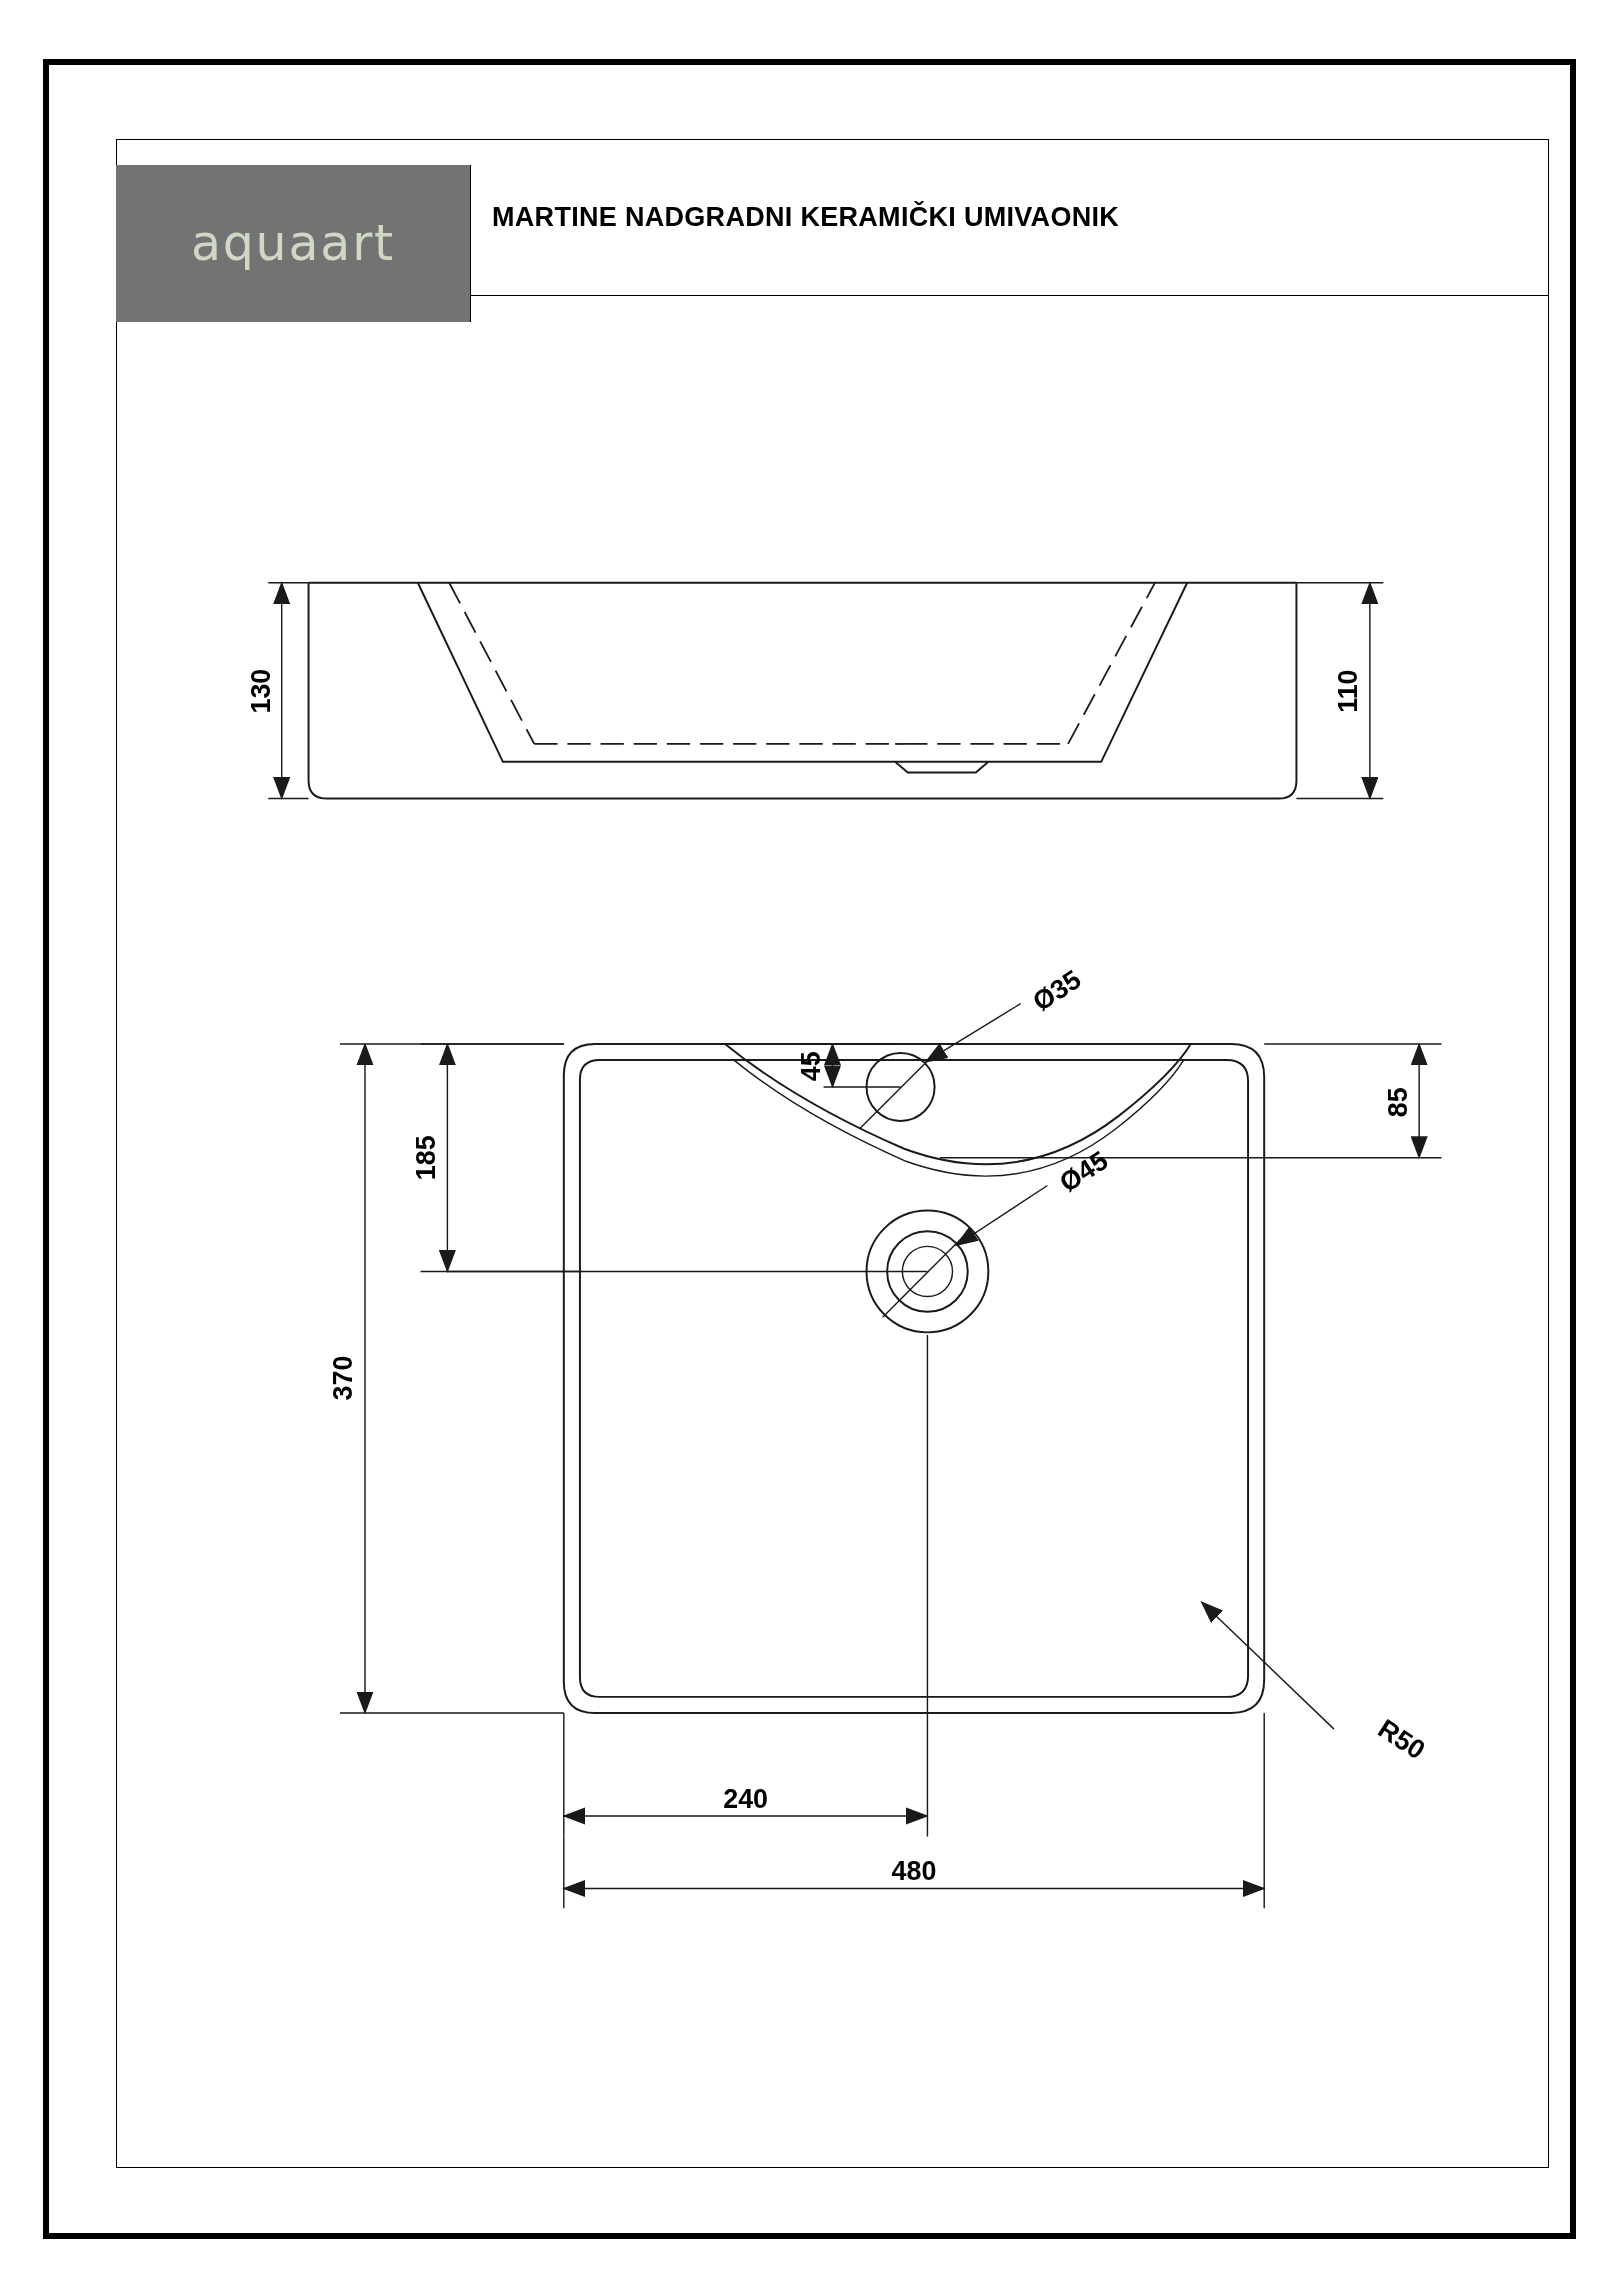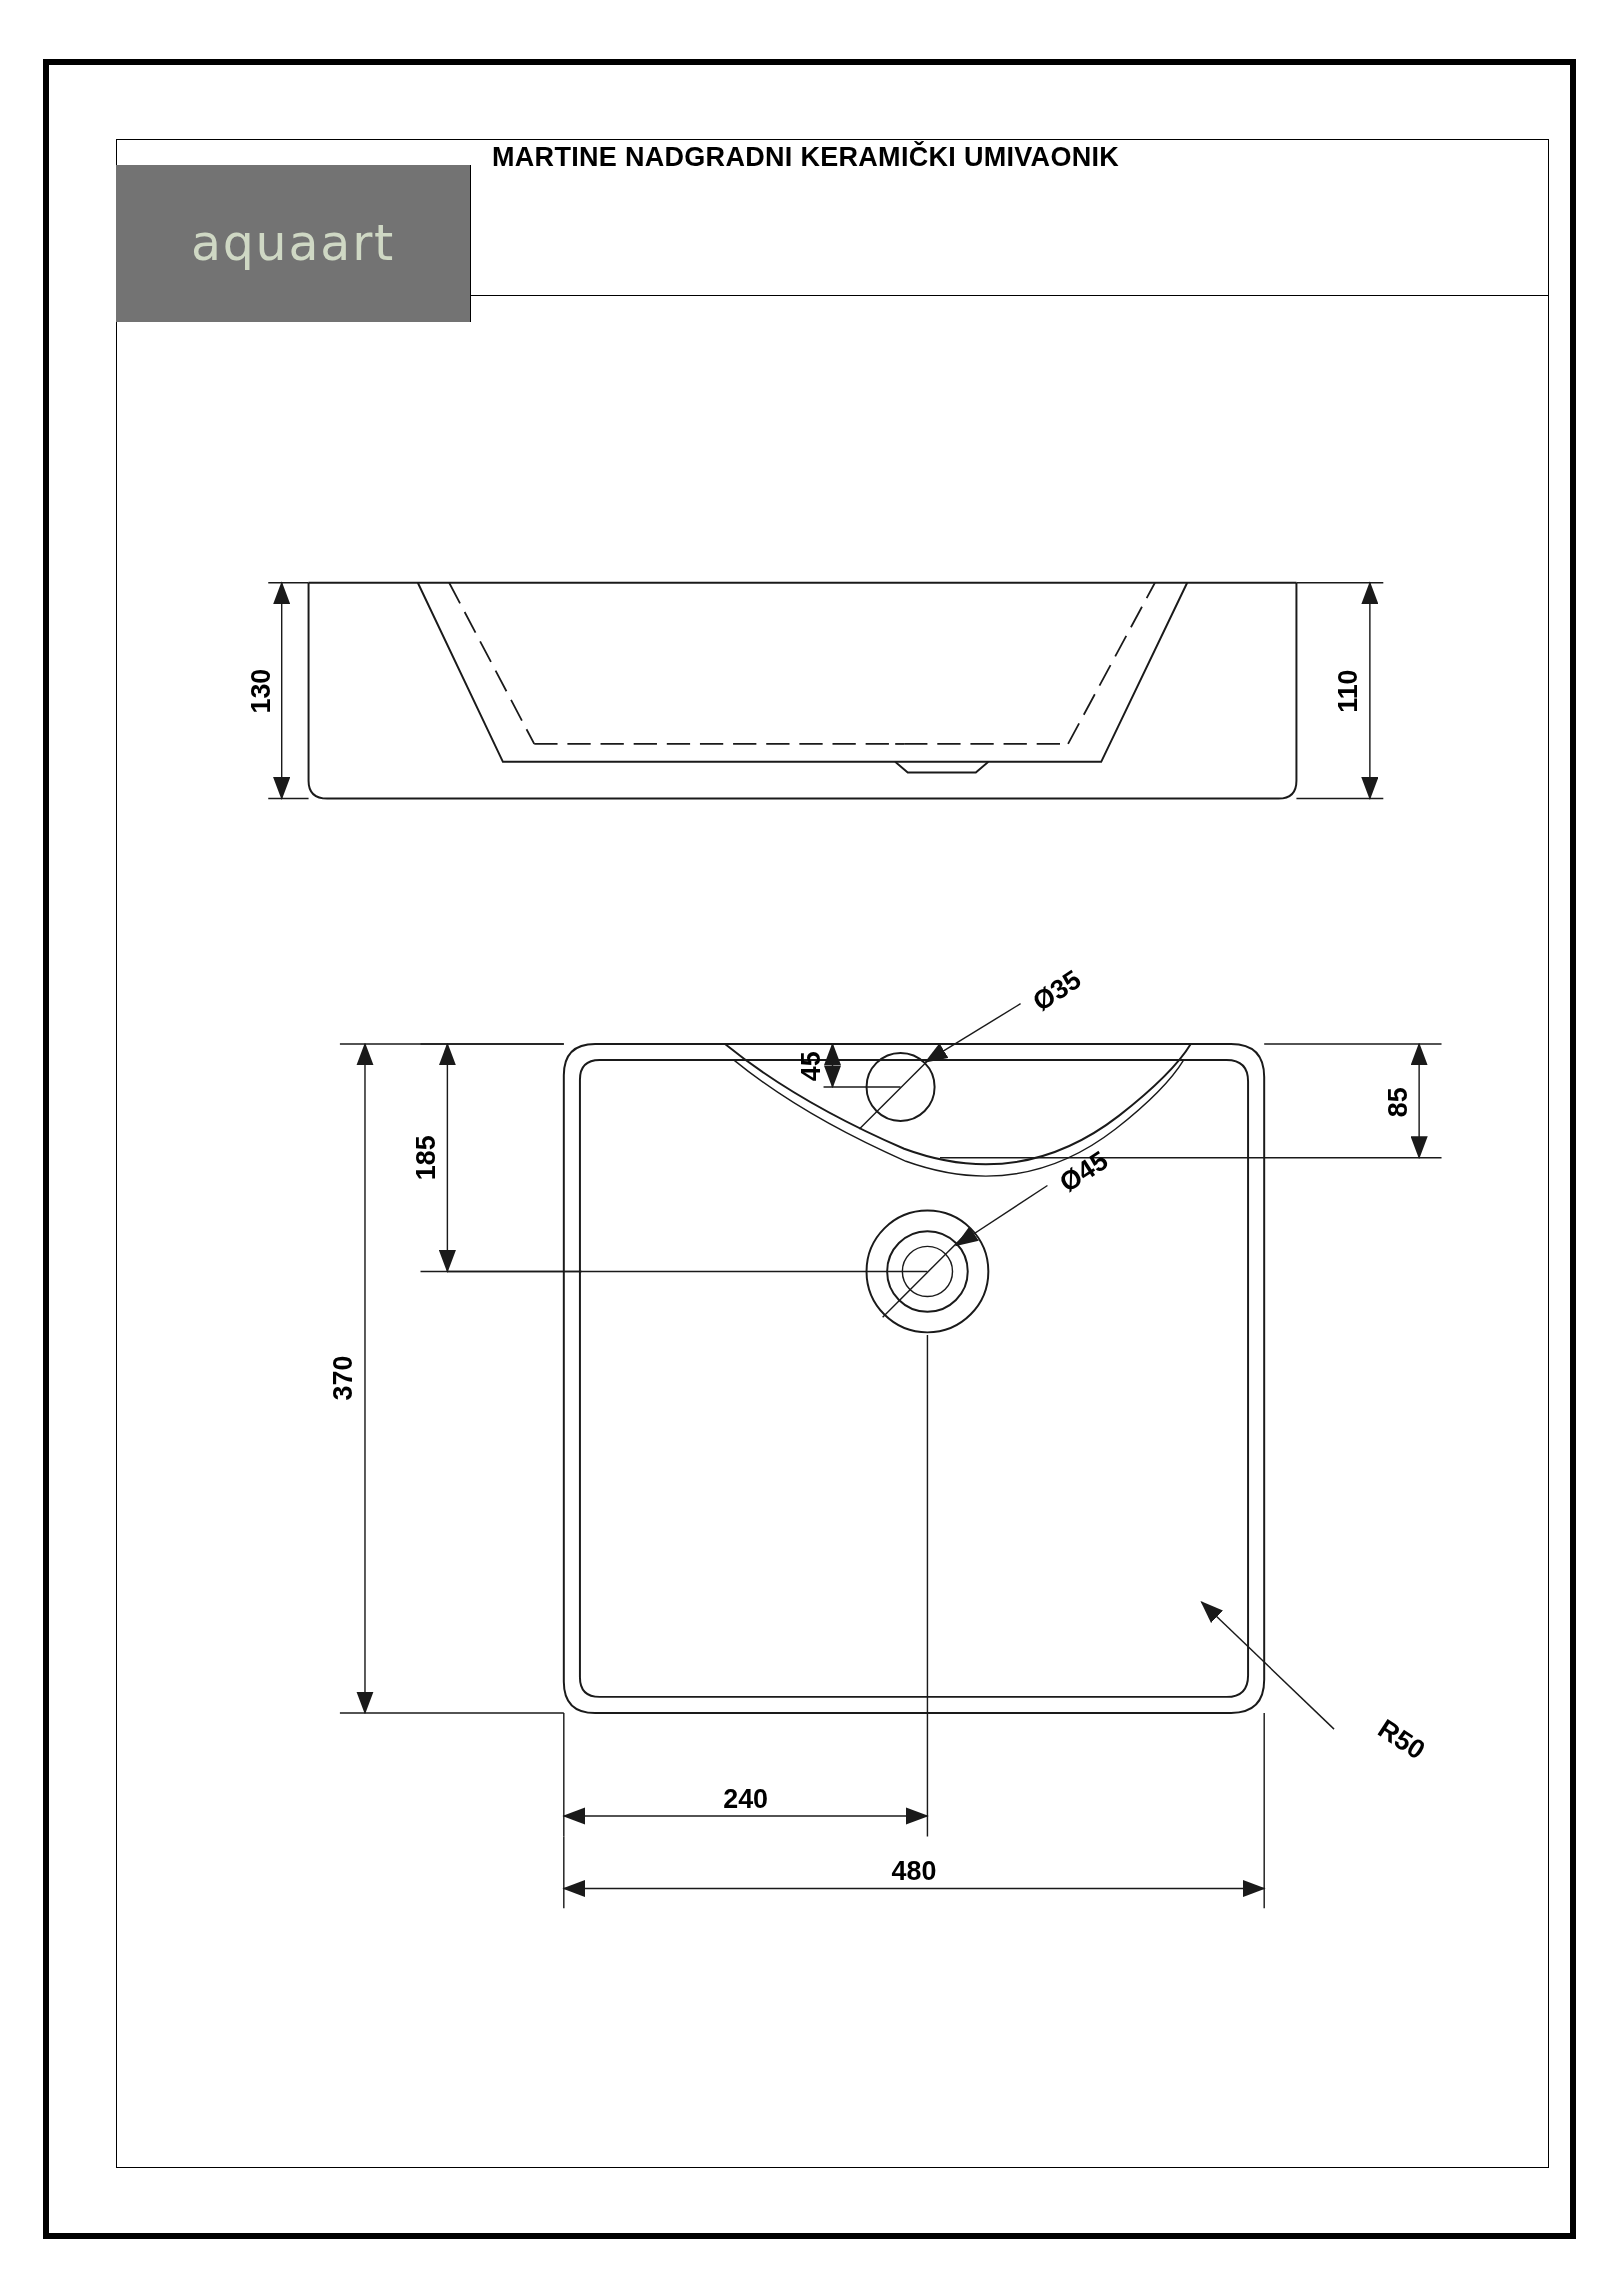--- a/index.html
+++ b/index.html
@@ -72,20 +72,21 @@
     letter-spacing: 1.8px;
     font-family: "DejaVu Sans", sans-serif;
     font-weight: 400;
   }
   .title-texts {
     position: absolute;
     left: 376px;
     top: 0;
     height: 157px;
     display: flex;
+    flex-direction: column;
     justify-content: center;
   }
   .title-main {
     font-size: 27px;
     font-weight: bold;
     letter-spacing: 0.3px;
     line-height: 1.35;
   }
   .title-sub {
     font-size: 25px;

